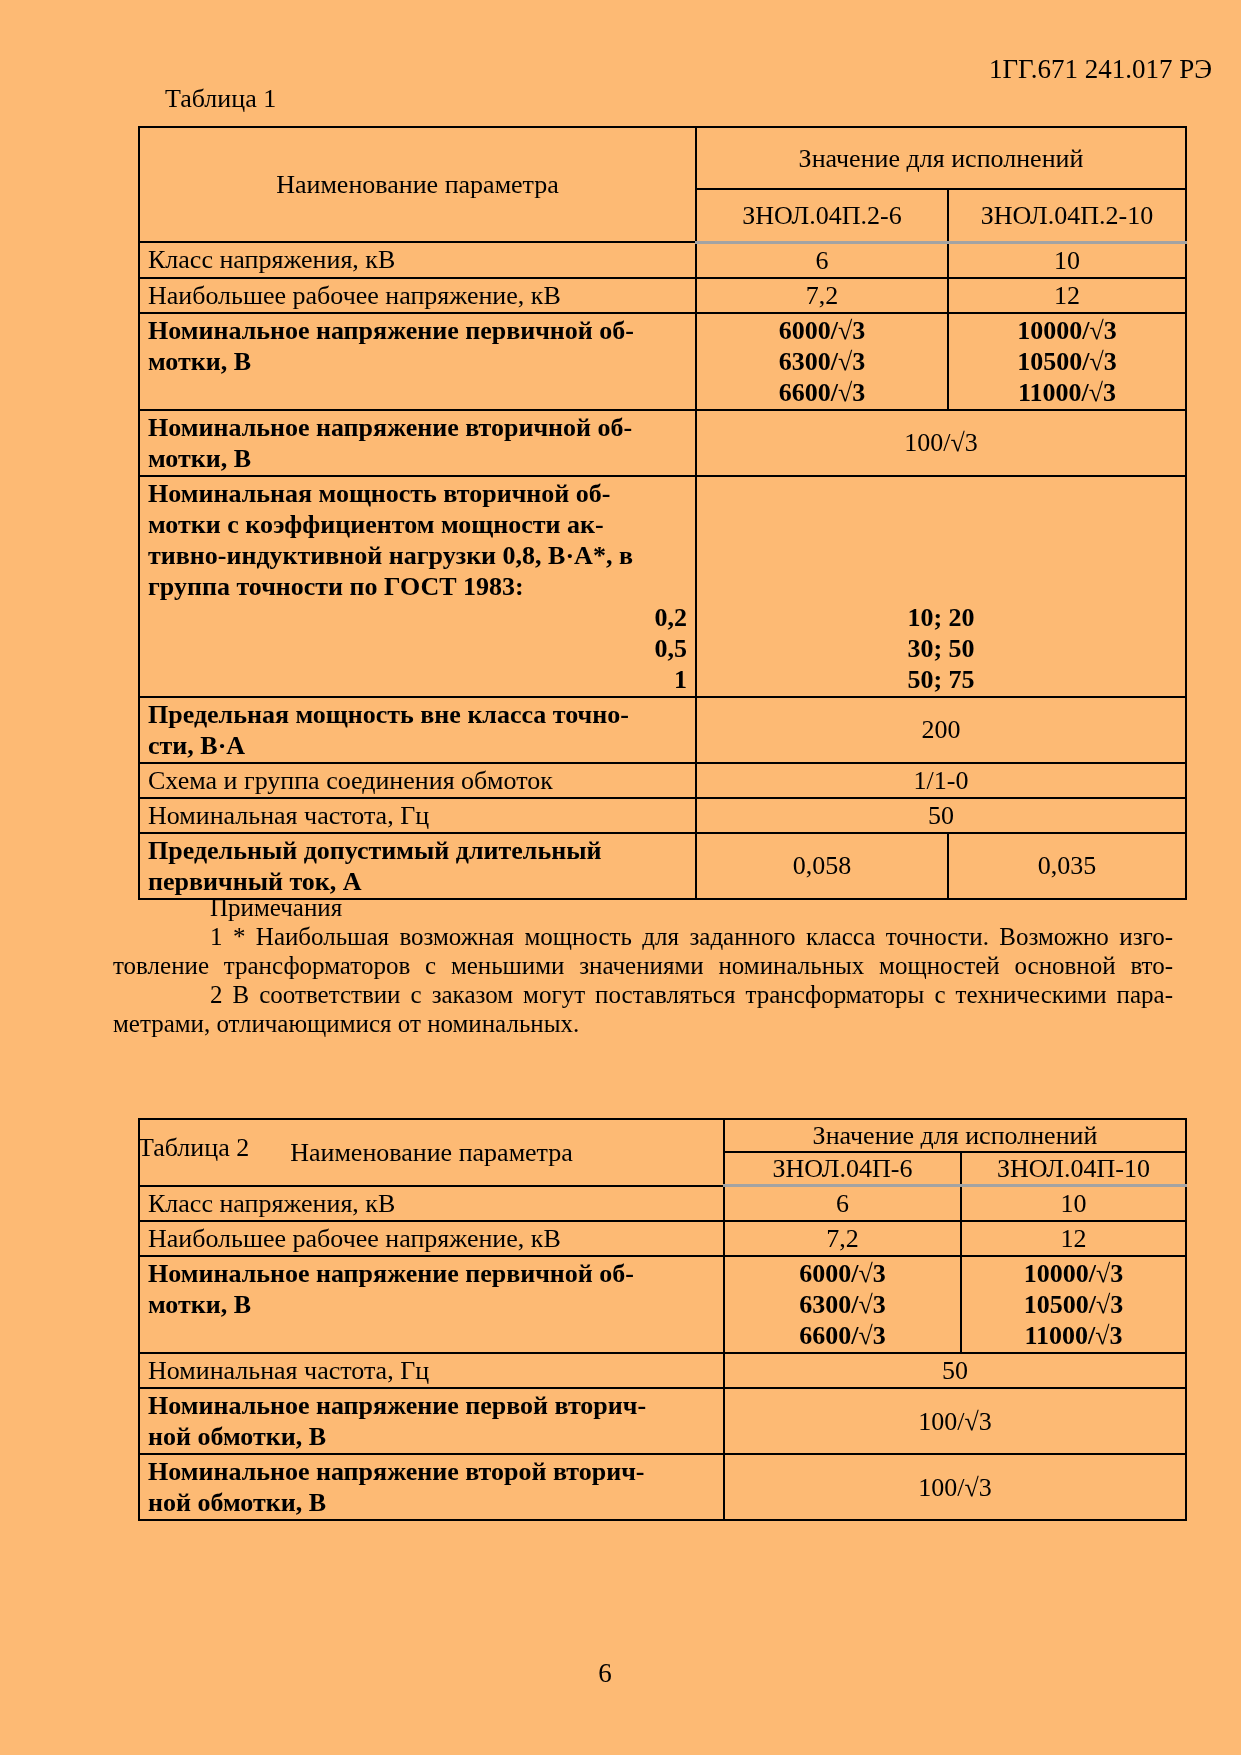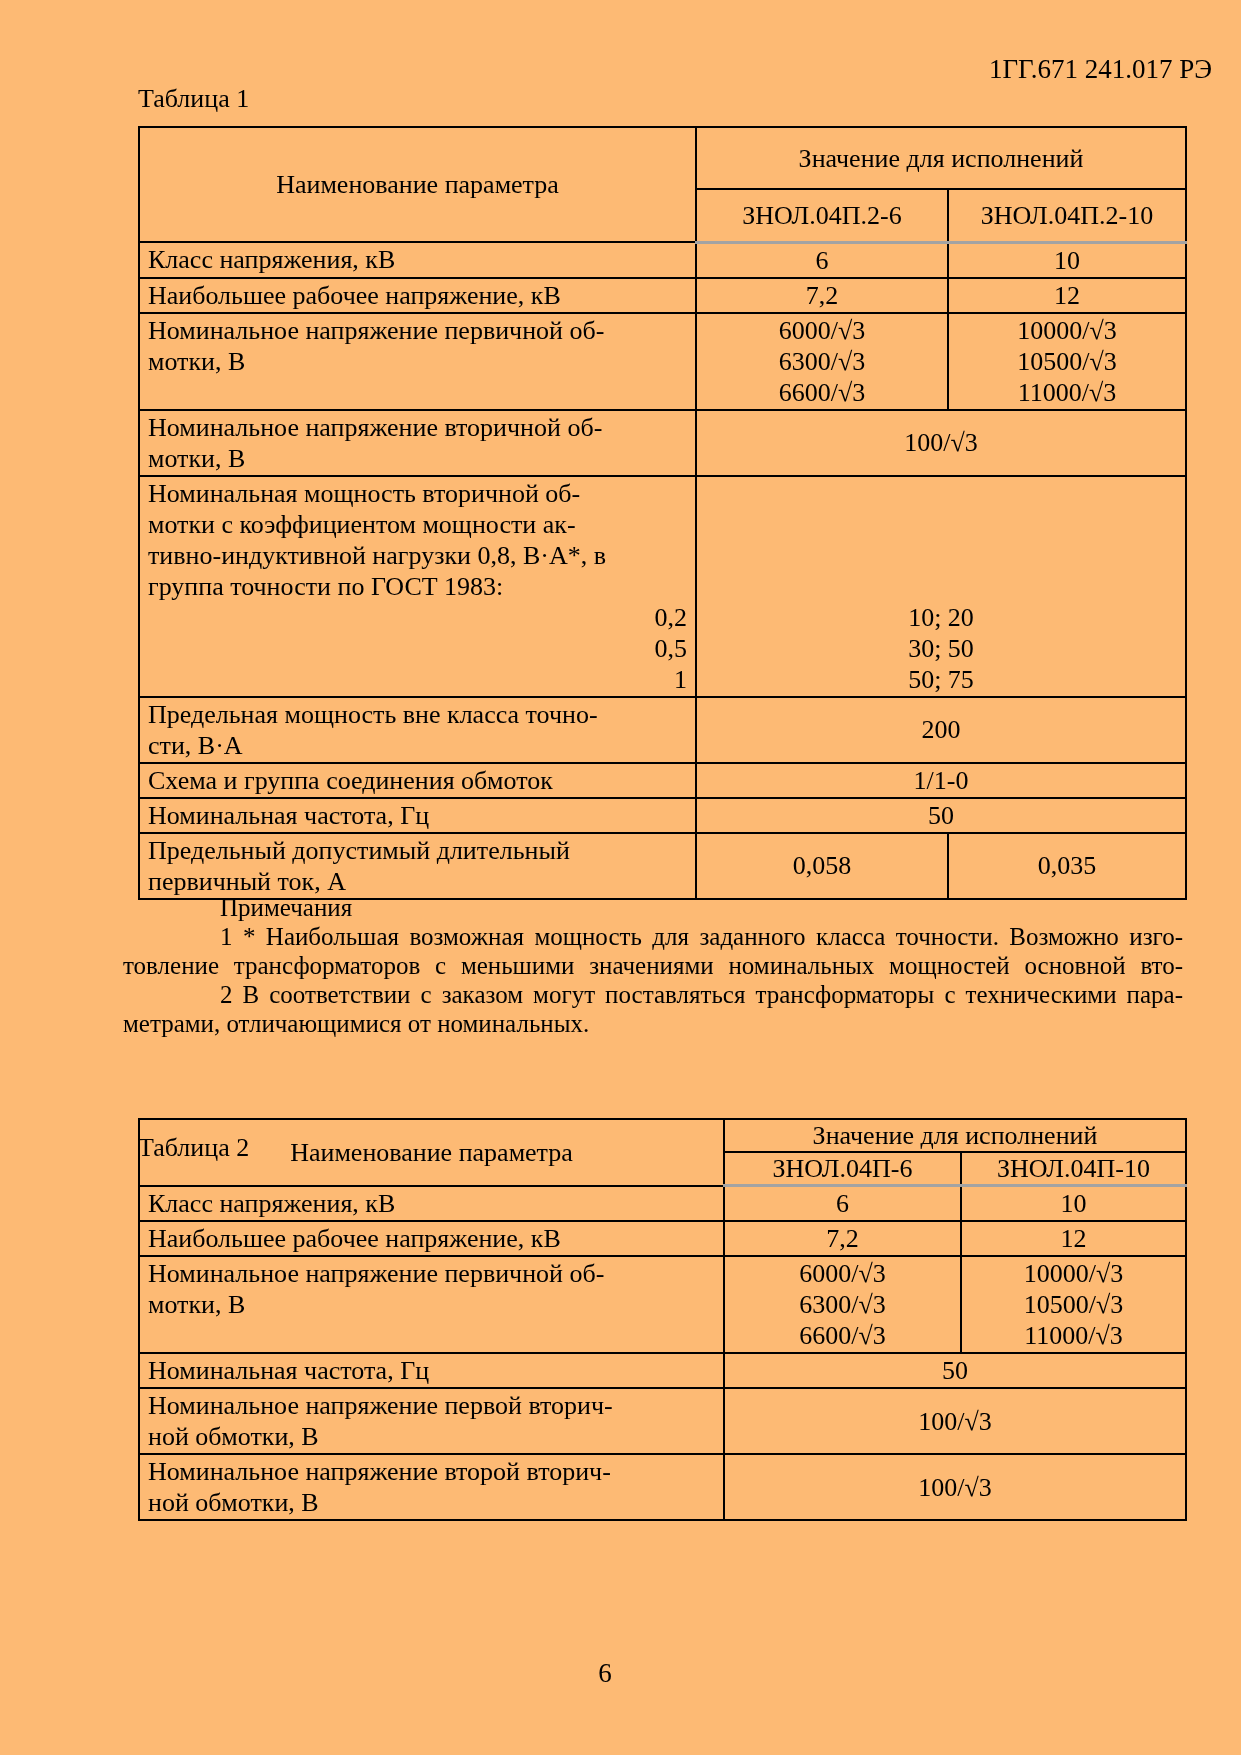--- a/index.html
+++ b/index.html
@@ -15,21 +15,21 @@
 
   
   .docnum {
     position: absolute;
     top: 54px;
     right: 29px;
     font-size: 27px;
     line-height: 31px;
   }
   .caption { position: absolute; left: 138px; font-size: 26px; line-height: 30px; }
-  .cap1 { top: 84px; }
+  .cap1 { top: 84px; margin-left: 27px; }
   .cap2 { top: 1089px; margin-top: 44px; }
   .pagenum {
     position: absolute;
     left: 0; top: 1658px;
     width: 1210px;
     text-align: center;
     font-size: 27px;
     line-height: 31px;
   }
 
@@ -67,27 +67,27 @@
     padding: 1px 8px;
     border-radius: 16px;
   }
   td.v {
     text-align: center;
     vertical-align: middle;
     padding: 1px 2px;
   }
   td.v.top { vertical-align: top; }
   td.v.bot { vertical-align: bottom; }
-  .ln { display: block; }
+  .ln { display: block; font-weight: bold; }
   .ln.c { text-align: right; }
 
   
   .notes {
     position: absolute;
-    left: 123px;
+    left: 113px;
     top: 893px;
     width: 1060px;
     font-size: 25px;
   }
   .notes .nln {
     height: 29px;
     line-height: 29px;
     overflow: hidden;
   }
   .notes .title { text-indent: 97px; }

